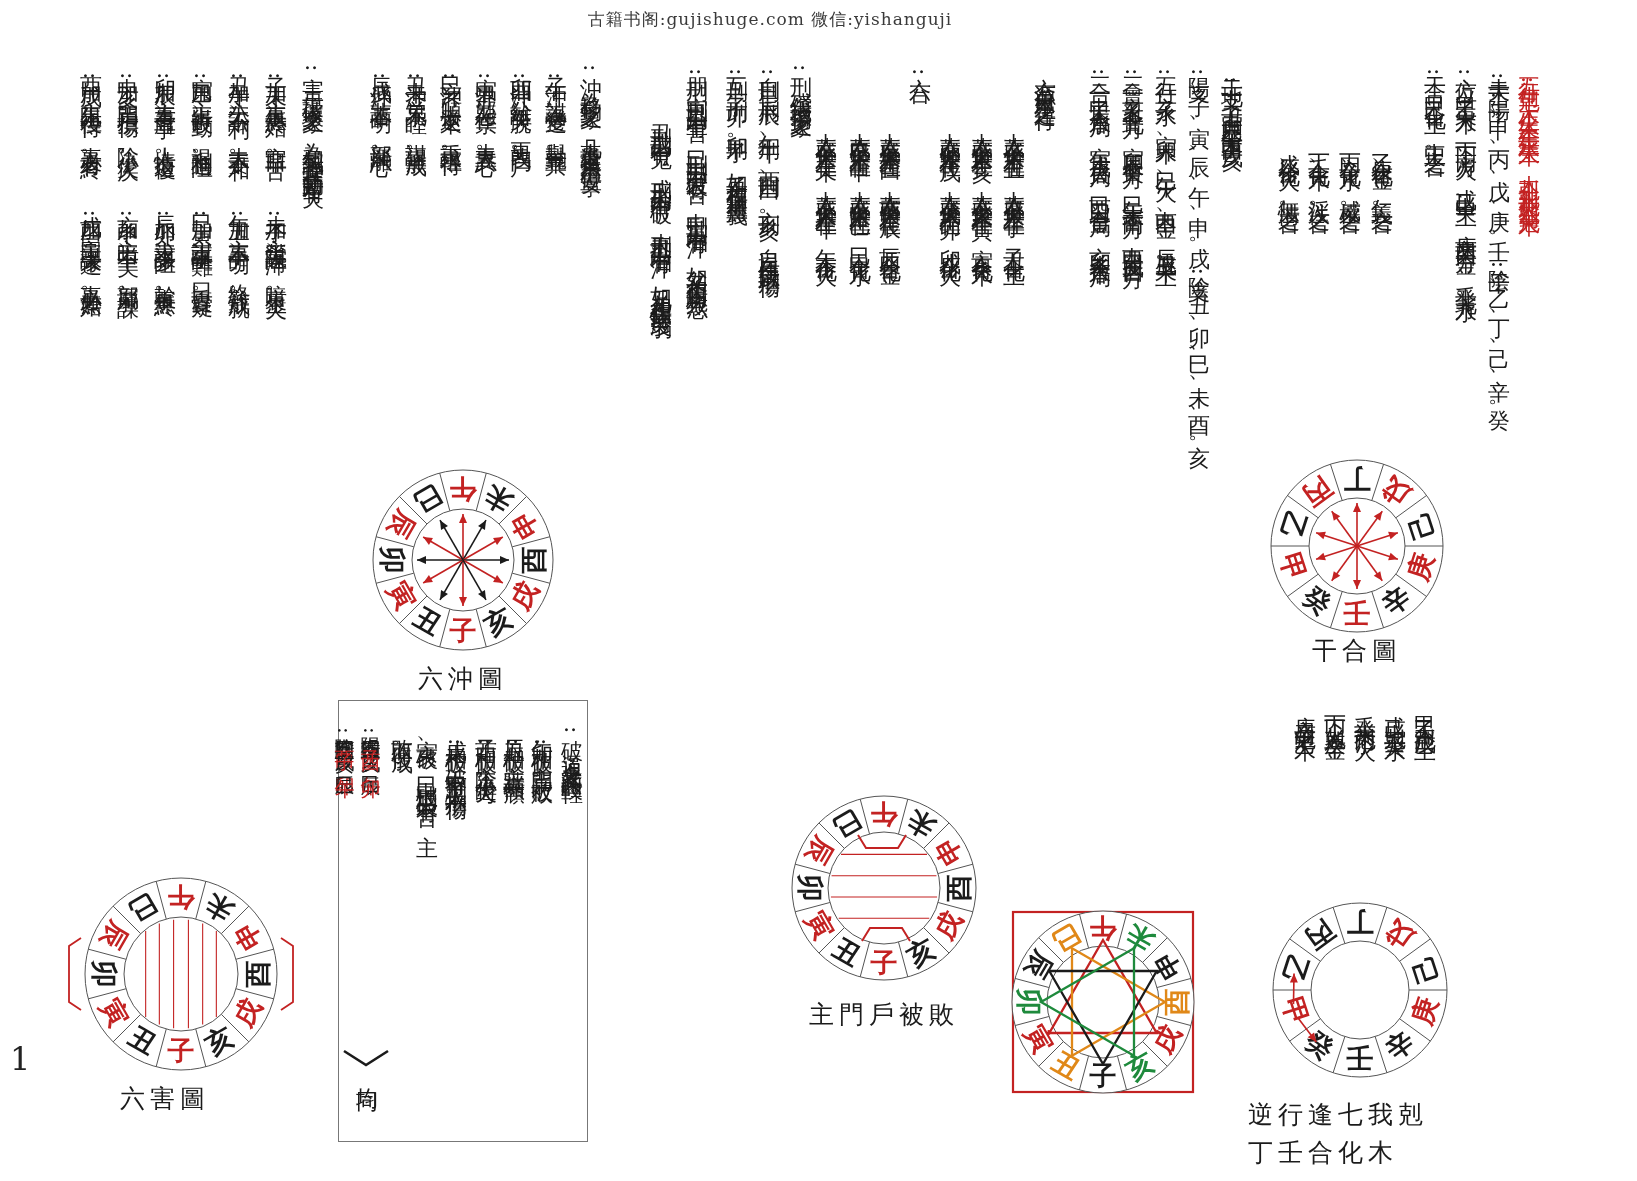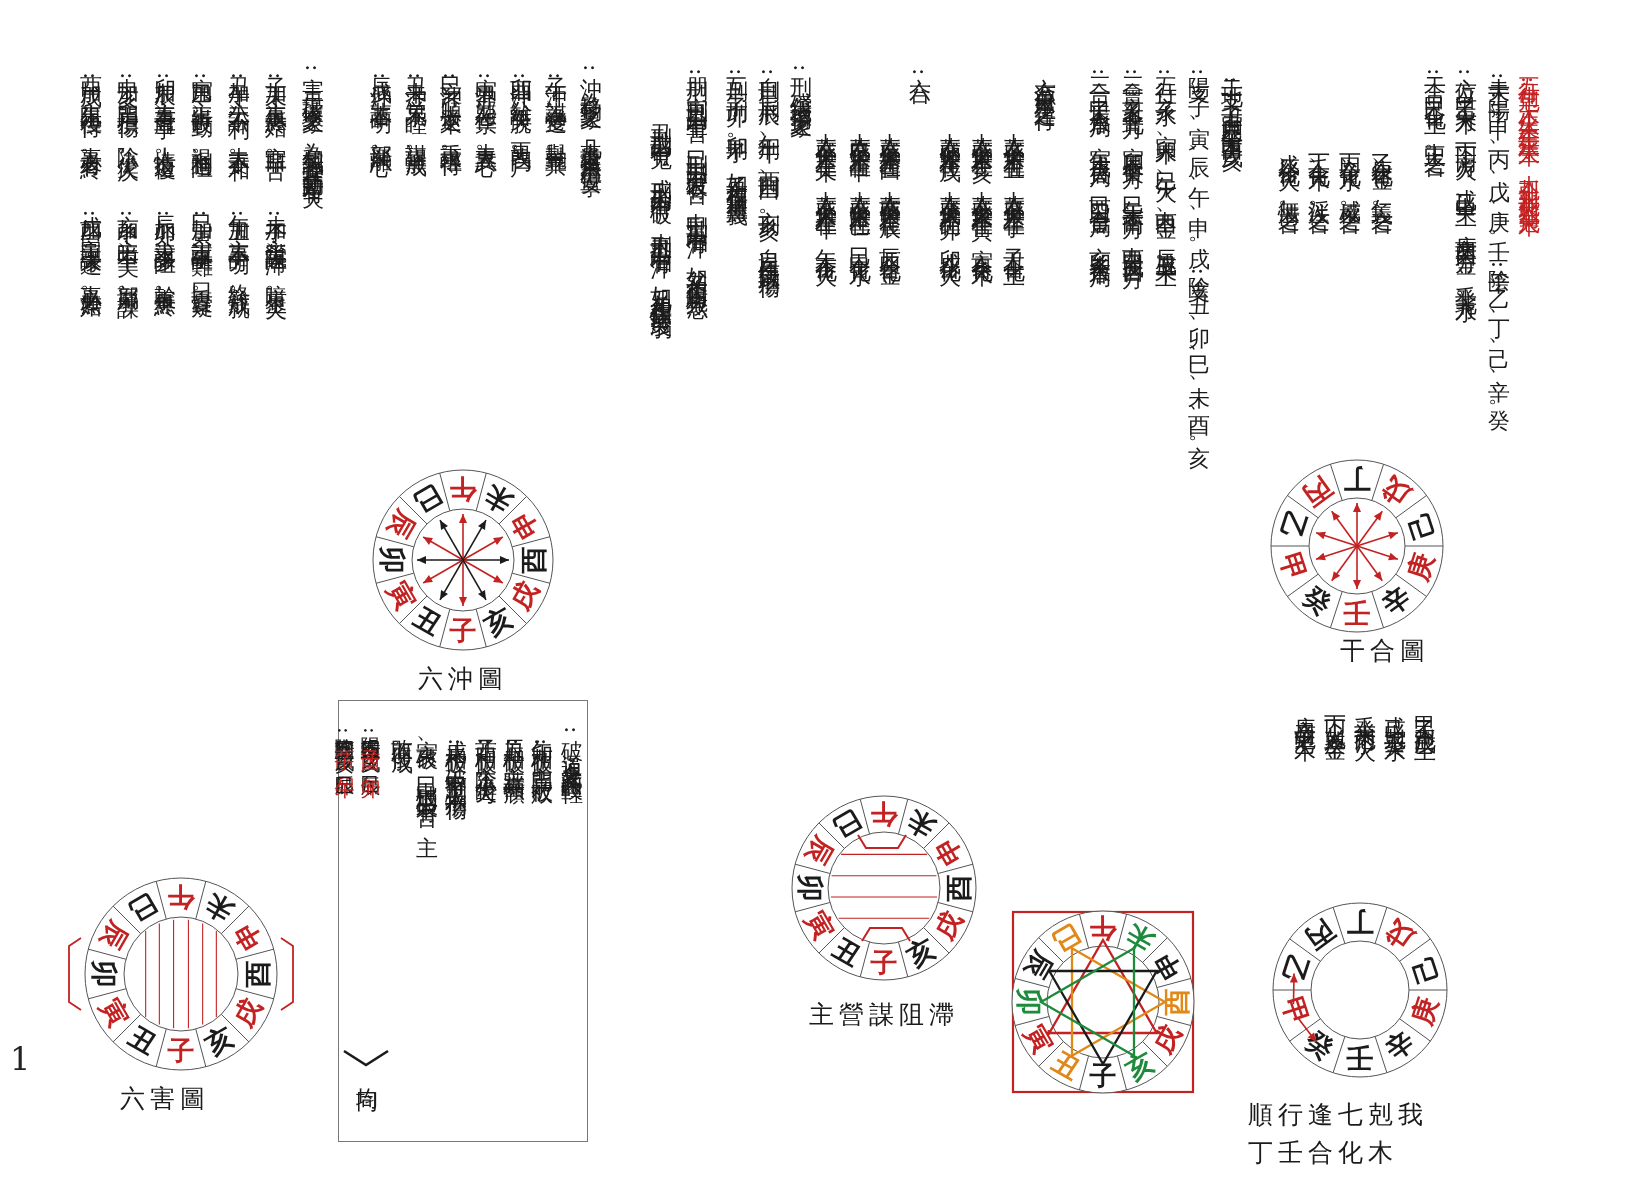--- a/index.html
+++ b/index.html
@@ -12,20 +12,21 @@
              font-size:17px;color:#3a3a3a;letter-spacing:1px;white-space:nowrap;}
   .pagenum{position:absolute;left:10px;top:1040px;font-size:32px;color:#222;}
   .po-box{position:absolute;border:1px solid #777;}
   .dlabel{position:absolute;font-size:25px;color:#1b1b1b;letter-spacing:5px;white-space:nowrap;}
   svg{position:absolute;}
 </style>
 </head>
 <body>
 
 <div class="stage">
+  <div class="watermark">古籍书阁:gujishuge.com 微信:yishanguji</div>
   <div class="pagenum">1</div>
   <div class="po-box" id="po-box" style="left: 338px; top: 700px; width: 248px; height: 440px;"></div>
   <div id="columns">
       <div class="vcol" style="left: 1516px; top: 60px;"><span style="color: rgb(195, 34, 34);">五行生剋:木生火生土生金生水生木。木剋土剋水剋火剋金剋木。</span></div>
       <div class="vcol" style="left: 1486px; top: 60px;"><span style="color: rgb(27, 27, 27);">十天干:陽干:甲、丙、戊、庚、壬。陰干:乙、丁、己、辛、癸。</span></div>
       <div class="vcol" style="left: 1453px; top: 60px;"><span style="color: rgb(27, 27, 27);">方位:甲乙東方木、丙丁南方火、戊己中央土、庚辛酉西方金、壬癸北方水。</span></div>
       <div class="vcol" style="left: 1422px; top: 60px;"><span style="color: rgb(27, 27, 27);">干合:甲己合化土、中正之合。</span></div>
       <div class="vcol" style="left: 1369px; top: 136px;"><span style="color: rgb(27, 27, 27);">乙庚合化金、仁義之合。</span></div>
       <div class="vcol" style="left: 1337px; top: 136px;"><span style="color: rgb(27, 27, 27);">丙辛合化水、威權之合。</span></div>
       <div class="vcol" style="left: 1306px; top: 136px;"><span style="color: rgb(27, 27, 27);">丁壬合化木、淫佚之合。</span></div>
@@ -71,25 +72,25 @@
       <div class="vcol tight" style="left: 334px; top: 722px;"><span style="color: rgb(27, 27, 27);">陰支順行四:</span><span style="color: rgb(195, 34, 34);">酉</span><span style="color: rgb(27, 27, 27);">戌亥</span><span style="color: rgb(195, 34, 34);">子</span><span style="color: rgb(27, 27, 27);">、</span><span style="color: rgb(195, 34, 34);">卯</span><span style="color: rgb(27, 27, 27);">辰巳</span><span style="color: rgb(195, 34, 34);">午</span></div>
       <div class="vcol" style="left: 300px; top: 60px;"><span style="color: rgb(27, 27, 27);">害:干擾破壞之象、為和氣乖違宜守舊動即有失。</span></div>
       <div class="vcol" style="left: 263px; top: 60px;"><span style="color: rgb(27, 27, 27);">子加未:主事無終始、官非口舌。　未加子:主營謀阻滯、暗裏生災。</span></div>
       <div class="vcol" style="left: 226px; top: 60px;"><span style="color: rgb(27, 27, 27);">丑加午:主公訟不利、夫妻不和。　午加丑:主事不分明、終難成就。</span></div>
       <div class="vcol" style="left: 189px; top: 60px;"><span style="color: rgb(27, 27, 27);">寅加巳:主出行改動、退利進阻。　巳加寅:主謀事阻難、口舌憂疑。</span></div>
       <div class="vcol" style="left: 152px; top: 60px;"><span style="color: rgb(27, 27, 27);">卯加辰:主事有虛爭、人情返覆。　辰加卯:主求謀多阻、幹事無終。</span></div>
       <div class="vcol" style="left: 115px; top: 60px;"><span style="color: rgb(27, 27, 27);">申加亥:主門戶損傷、陰小災疾。　亥加申:主暗中不美、部屬邪謀。</span></div>
       <div class="vcol" style="left: 78px; top: 60px;"><span style="color: rgb(27, 27, 27);">酉加戌:主先阻後得、事必有終。　戌加酉:主圖謀未遂、事必無始。</span></div>
     </div>
   <div id="dlabels">
-      <div class="dlabel" style="top: 634px; left: 1357px; transform: translateX(-50%); margin-left: 28px;">干合圖</div>
+      <div class="dlabel" style="top: 634px; left: 1357px; transform: translateX(-50%);">干合圖</div>
       <div class="dlabel" style="top: 662px; left: 463px; transform: translateX(-50%);">六沖圖</div>
-      <div class="dlabel" style="top: 998px; left: 884px; transform: translateX(-50%);">主營謀阻滯</div>
+      <div class="dlabel" style="top: 998px; left: 884px; transform: translateX(-50%);">主門戶被敗</div>
       <div class="dlabel" style="top: 1082px; left: 165px; transform: translateX(-50%);">六害圖</div>
-      <div class="dlabel" style="top: 1098px; left: 1248px;">順行逢七剋我</div>
+      <div class="dlabel" style="top: 1098px; left: 1248px;">逆行逢七我剋</div>
       <div class="dlabel" style="top: 1136px; left: 1248px;">丁壬合化木</div>
     </div>
   <div id="diagrams">
       <svg width="240" height="240" viewBox="0 0 240 240" style="left: 1237px; top: 426px;">
         <circle cx="120" cy="120" r="86" fill="#fff" stroke="#555555" stroke-width="1"></circle>
         <circle cx="120" cy="120" r="48" fill="#fff" stroke="#555555" stroke-width="1"></circle>
         <line x1="134.83281572999746" y1="74.34928721783263" x2="146.57546151624547" y2="38.2091395986168" stroke="#555555" stroke-width="1"></line>
         <line x1="158.8328157299975" y1="91.7863078899613" x2="189.57546151624547" y2="69.45046830284731" stroke="#555555" stroke-width="1"></line>
         <line x1="168" y1="120" x2="206" y2="120" stroke="#555555" stroke-width="1"></line>
         <line x1="158.8328157299975" y1="148.21369211003872" x2="189.57546151624547" y2="170.54953169715267" stroke="#555555" stroke-width="1"></line>

